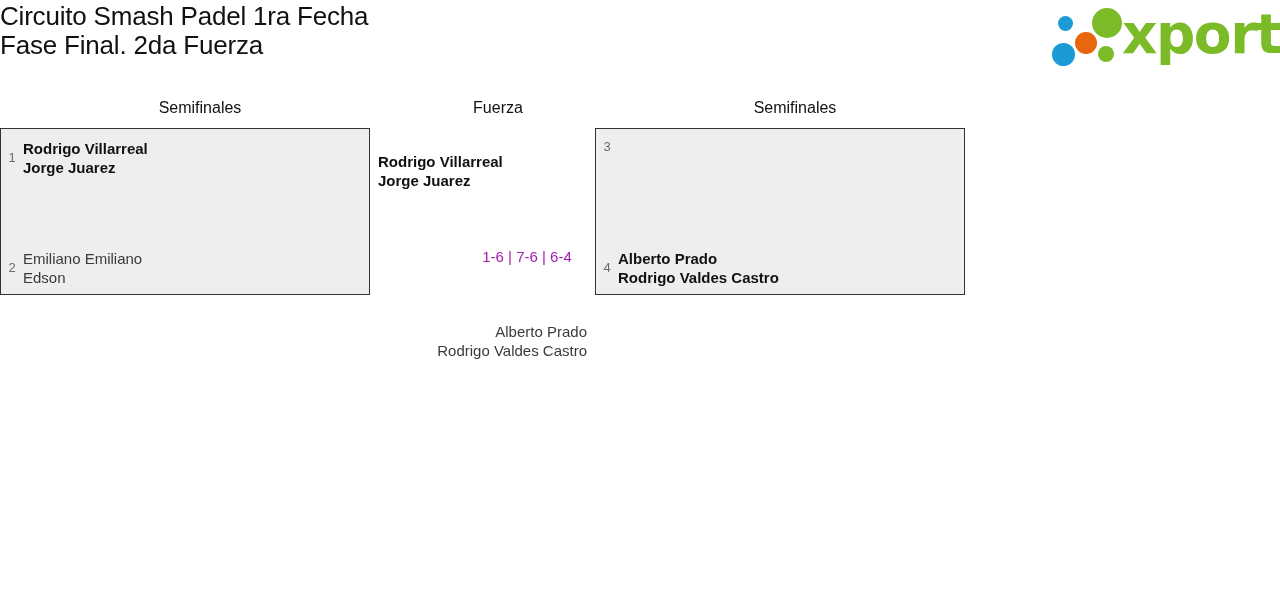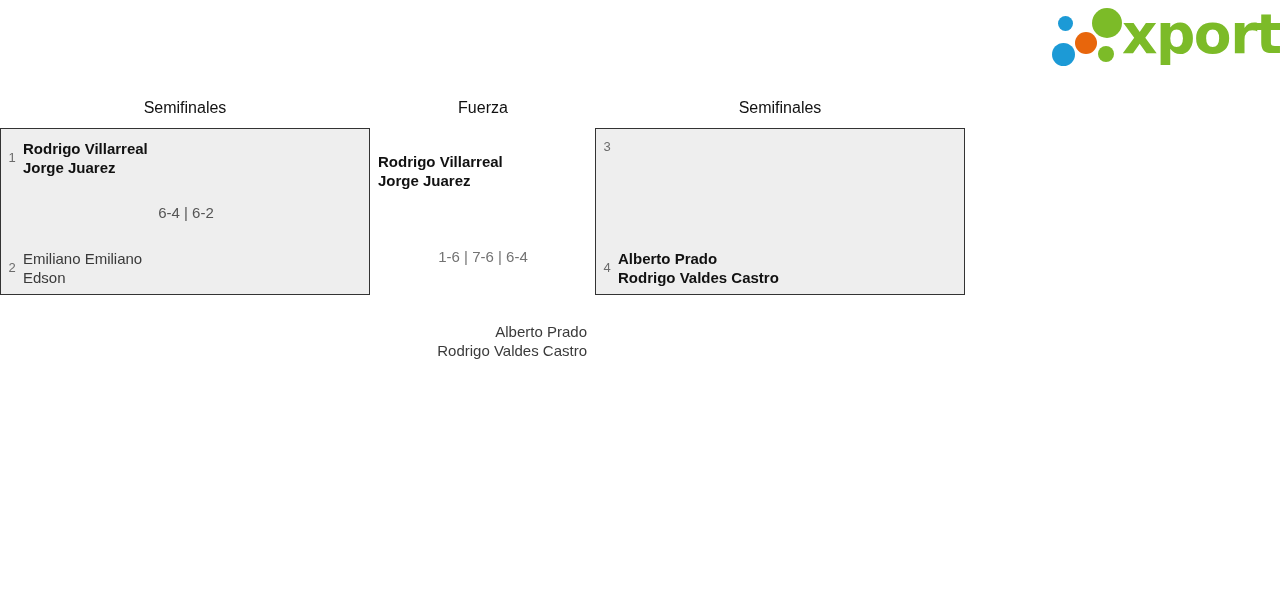--- a/index.html
+++ b/index.html
@@ -84,20 +84,21 @@
     width: 1280px;
     height: 613px;
   }
   .round-label {
     position: absolute;
     font-size: 16px;
     font-weight: 400;
     color: #111111;
     text-align: center;
     line-height: 20px;
+    padding-left: 15px;
   }
   .label-sf-left  { left: 0px;   top: 98px; width: 370px; }
   .label-final    { left: 370px; top: 98px; width: 226px; }
   .label-sf-right { left: 595px; top: 98px; width: 370px; }
 
   .match-box {
     position: absolute;
     background: #eeeeee;
     border: 1px solid #333333;
     box-sizing: border-box;
@@ -160,39 +161,44 @@
     white-space: nowrap;
   }
   .final-score {
     position: absolute;
     left: 0px;
     top: 119px;
     width: 226px;
     text-align: center;
     font-size: 15px;
     line-height: 19px;
-    color: #737373;
+    color: #a21caf;
+    padding-left: 44px;
   }
   .final-loser {
     position: absolute;
     right: 9px;
     top: 194px;
     font-size: 15px;
     line-height: 19px;
     font-weight: 400;
     color: #3a3a3a;
     text-align: right;
     white-space: nowrap;
   }
 </style>
 </head>
 <body>
 
 <div class="header">
 
+  <div class="title-block">
+    <div class="title-line">Circuito Smash Padel 1ra Fecha</div>
+    <div class="title-line">Fase Final. 2da Fuerza</div>
+  </div>
 
   <div class="logo">
     <div class="logo-dots">
       <span class="dot dot-blue-sm"></span>
       <span class="dot dot-orange"></span>
       <span class="dot dot-blue-lg"></span>
       <span class="dot dot-green-lg"></span>
       <span class="dot dot-green-sm"></span>
     </div>
     <div class="logo-word">xporty</div>
@@ -209,21 +215,20 @@
   <div class="match-box box-sf-left">
 
     <div class="team team-top">
       <span class="seed">1</span>
       <span class="names winner">
         <span>Rodrigo Villarreal</span><br>
         <span>Jorge Juarez</span>
       </span>
     </div>
 
-    <div class="score score-sf-left">6-4 | 6-2</div>
 
     <div class="team team-bottom">
       <span class="seed">2</span>
       <span class="names loser">
         <span>Emiliano Emiliano</span><br>
         <span>Edson</span>
       </span>
     </div>
 
   </div>

